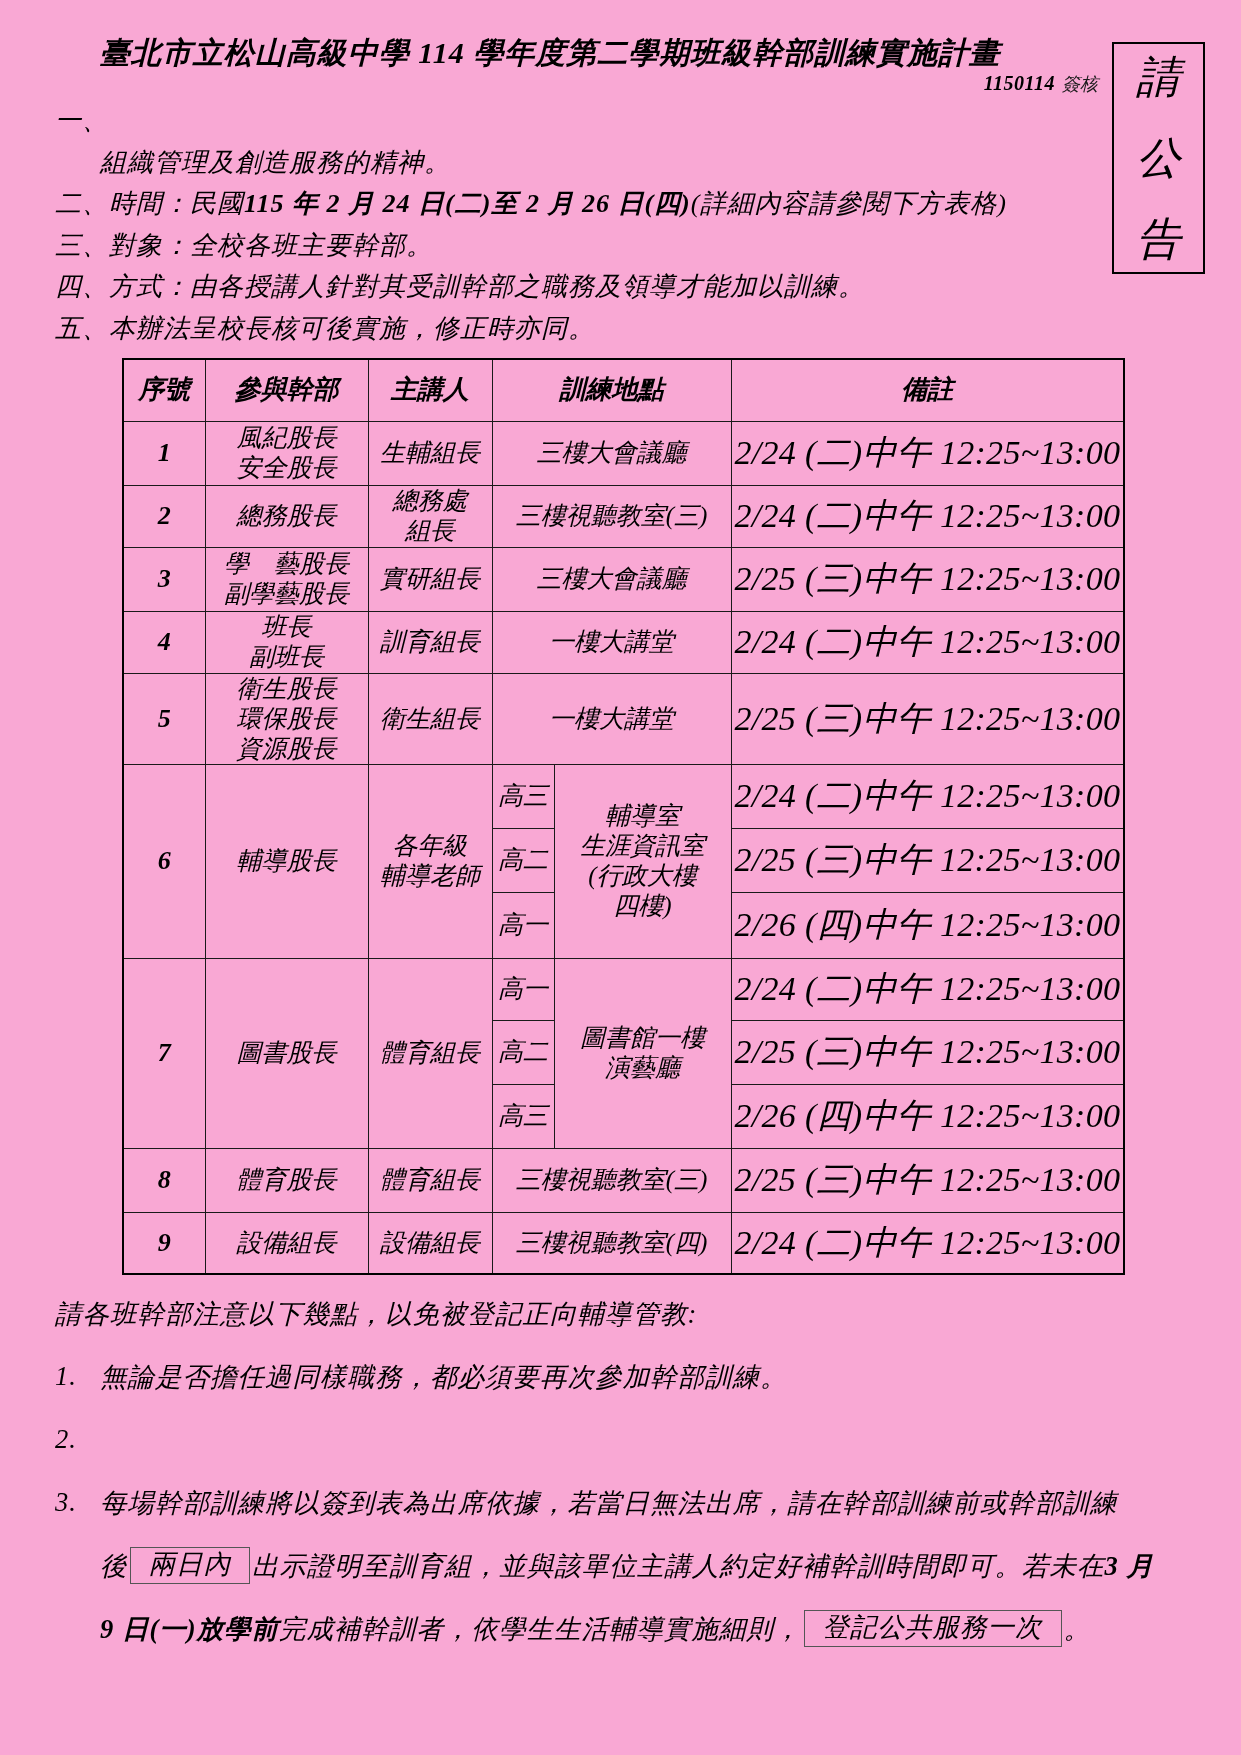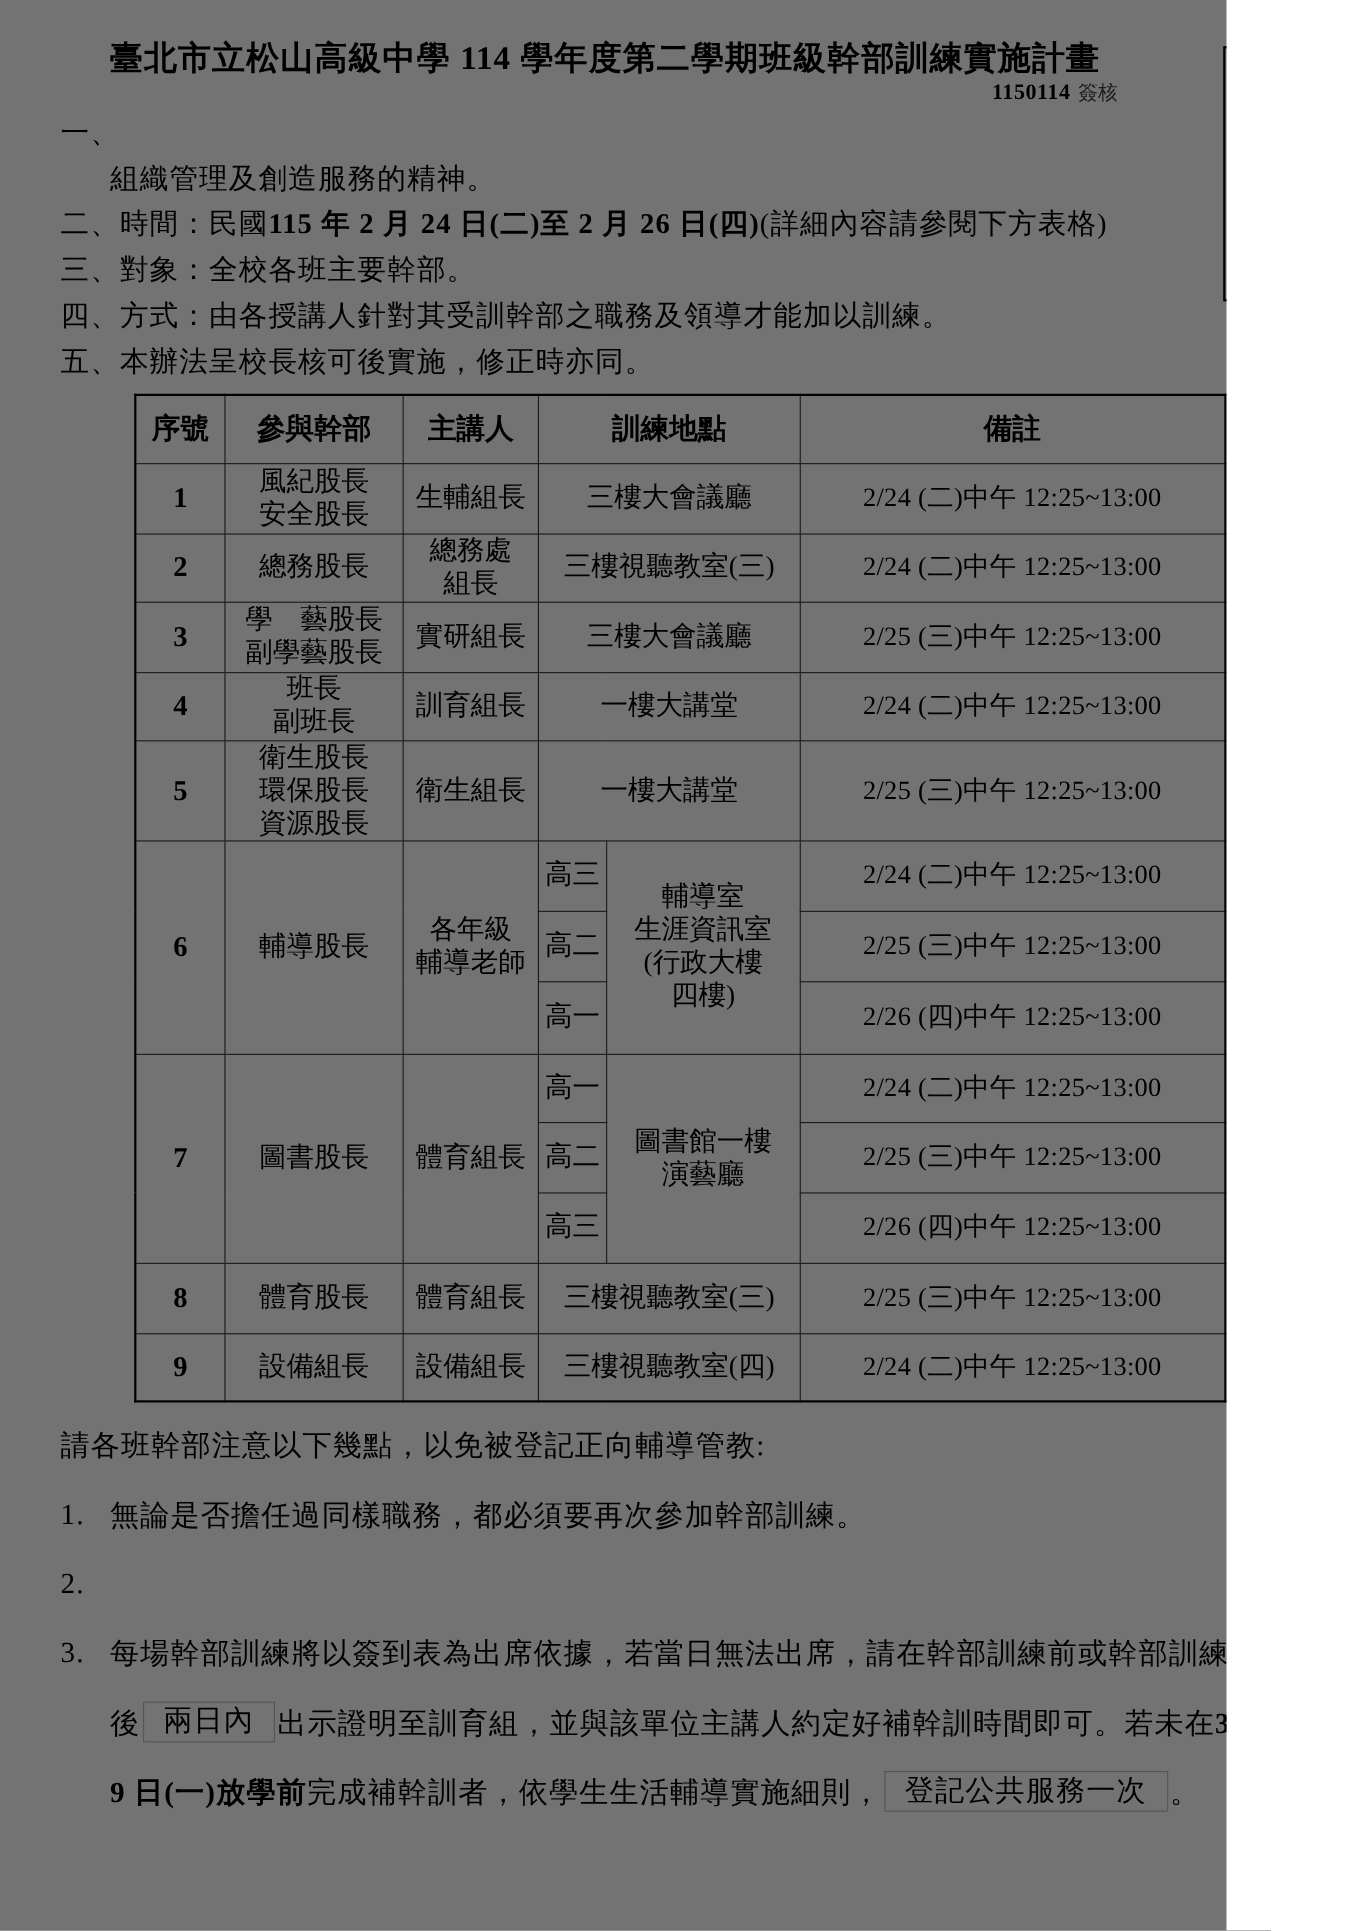--- a/index.html
+++ b/index.html
@@ -1,31 +1,32 @@
 <!DOCTYPE html>
 <html><head>
 <meta charset="utf-8">
 <style>
   html,body{margin:0;padding:0;}
   .page{
     position:relative;
-    width:1115px;height:1755px;
-    background:#737373;color:#000000;
+    width:1241px;height:1755px;
+    background:#f9a8d4;color:#000000;
     font-family:"Liberation Serif","DejaVu Serif",serif;
     overflow:hidden;
+    font-style:italic;
   }
   
   .doc-title{
     position:absolute;top:33px;left:70px;width:960px;
     text-align:center;font-size:30px;font-weight:bold;letter-spacing:1px;
     white-space:nowrap;
   }
   .approval{
     position:absolute;top:72px;left:820px;width:278px;
-    text-align:center;font-size:20px;white-space:nowrap;
+    text-align:right;font-size:20px;white-space:nowrap;
   }
   .approval .num{font-weight:bold;letter-spacing:.5px;}
   .approval .label{font-size:18px;margin-left:7px;color:#1a1a1a;}
   .notice-box{
     position:absolute;left:1112px;top:42px;width:89px;height:206px;
     border:2px solid #000;
     display:flex;flex-direction:column;align-items:center;justify-content:space-between;
     padding:12px 0 10px;font-size:44px;line-height:1;
   }
   
@@ -45,21 +46,21 @@
   }
   .sched th,.sched td{
     border:1.5px solid #1a1a1a;
     text-align:center;vertical-align:middle;
     font-size:25px;line-height:30px;padding:0 3px;
     overflow:hidden;
   }
   .sched th{font-weight:bold;font-size:26px;}
   .sched td.seq{font-weight:bold;font-size:26px;font-family:"Liberation Serif",serif;}
   .sched .multi{white-space:pre-line;}
-  .sched td.remark{font-size:24px;letter-spacing:.3px;white-space:nowrap;}
+  .sched td.remark{font-size:34px;letter-spacing:.3px;white-space:nowrap;}
   
   tr.h-head{height:62px;}
   tr.h-r1{height:64px;} tr.h-r2{height:62px;} tr.h-r3{height:64px;}
   tr.h-r4{height:62px;} tr.h-r5{height:78px;}
   tr.h-r6a{height:64px;} tr.h-r6b{height:64px;} tr.h-r6c{height:66px;}
   tr.h-r7a{height:62px;} tr.h-r7b{height:64px;} tr.h-r7c{height:64px;}
   tr.h-r8{height:64px;} tr.h-r9{height:62px;}
   
   .notes{
     position:absolute;top:1282px;left:55px;width:1160px;

